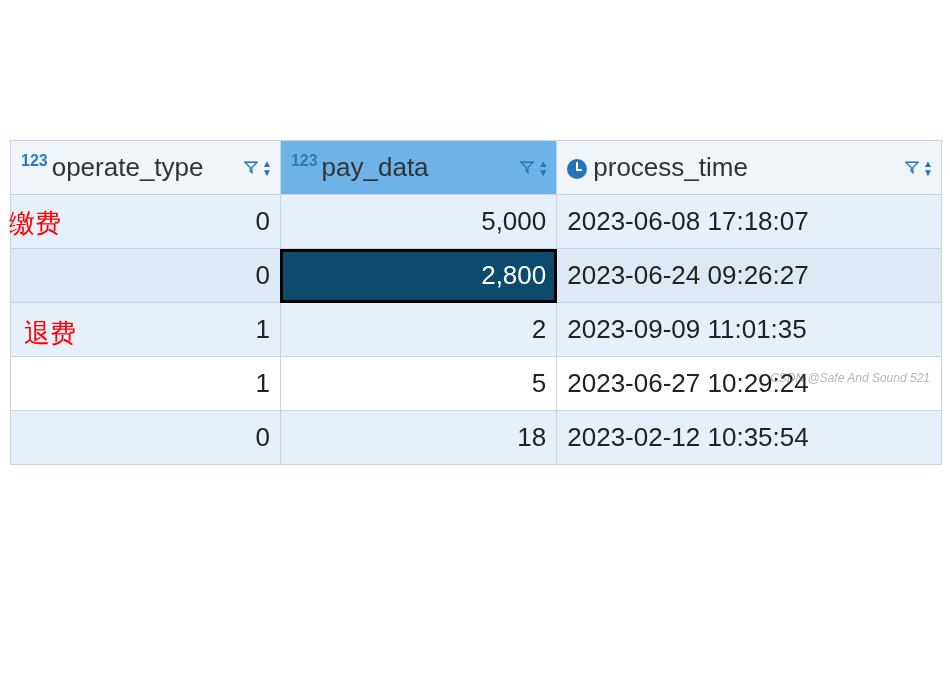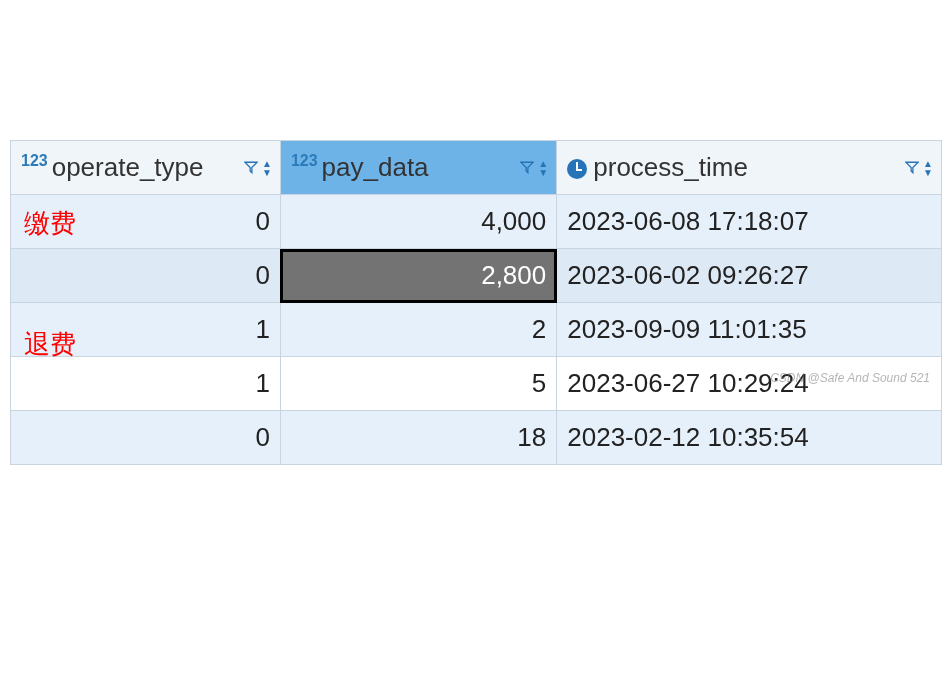--- a/index.html
+++ b/index.html
@@ -100,21 +100,21 @@
     }
     .td-date {
       text-align: left;
       color: #222;
       margin-left: 20px;
     }
     .row-even { background: #e6f0fa; }
     .row-odd { background: #ffffff; }
     .row-selected-bg { background: #dde9f5; }
     .cell-selected {
-      background: #737373;
+      background: #0c4a6e;
       color: white !important;
       outline: 3px solid #000;
       outline-offset: -3px;
     }
     .annotation {
       position: absolute;
       color: #ff0000;
       font-size: 26px;
       pointer-events: none;
     }
@@ -173,42 +173,42 @@
               <span>▲</span>
               <span>▼</span>
             </span>
         </span>
       </th>
     </tr>
   </thead>
   <tbody>
     <tr class="row-even" style="position:relative;">
       <td class="td-num">0</td>
-      <td class="td-num">4,000</td>
+      <td class="td-num">5,000</td>
       <td class="td-date">2023-06-08 17:18:07</td>
     </tr>
     <tr class="row-selected-bg">
       <td class="td-num">0</td>
       <td class="td-num cell-selected">2,800</td>
-      <td class="td-date">2023-06-02 09:26:27</td>
+      <td class="td-date">2023-06-24 09:26:27</td>
     </tr>
     <tr class="row-even">
       <td class="td-num">1</td>
       <td class="td-num">2</td>
       <td class="td-date">2023-09-09 11:01:35</td>
     </tr>
     <tr class="row-odd">
       <td class="td-num">1</td>
       <td class="td-num">5</td>
       <td class="td-date">2023-06-27 10:29:24</td>
     </tr>
     <tr class="row-even">
       <td class="td-num">0</td>
       <td class="td-num">18</td>
       <td class="td-date">2023-02-12 10:35:54</td>
     </tr>
   </tbody>
 </table>
 
-<div class="annotation" style="top:206px; left:24px;">缴费</div>
-<div class="annotation" style="top:327px; left:24px;">退费</div>
+<div class="annotation" style="top:206px; left:9px;">缴费</div>
+<div class="annotation" style="top:316px; left:24px;">退费</div>
 
 <div class="watermark">CSDN @Safe And Sound 521</div>
 
 </body></html>

